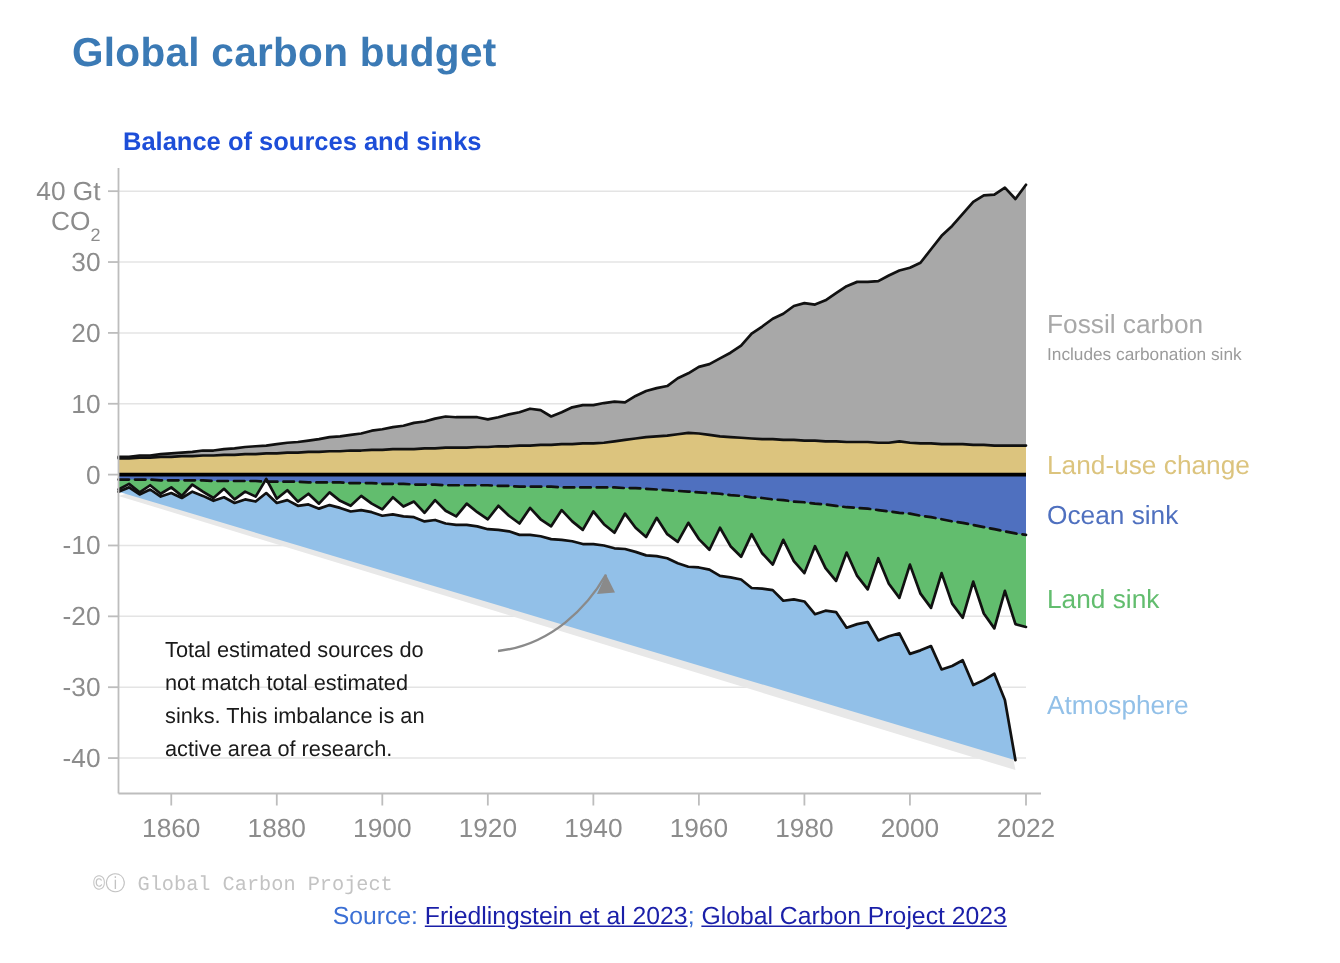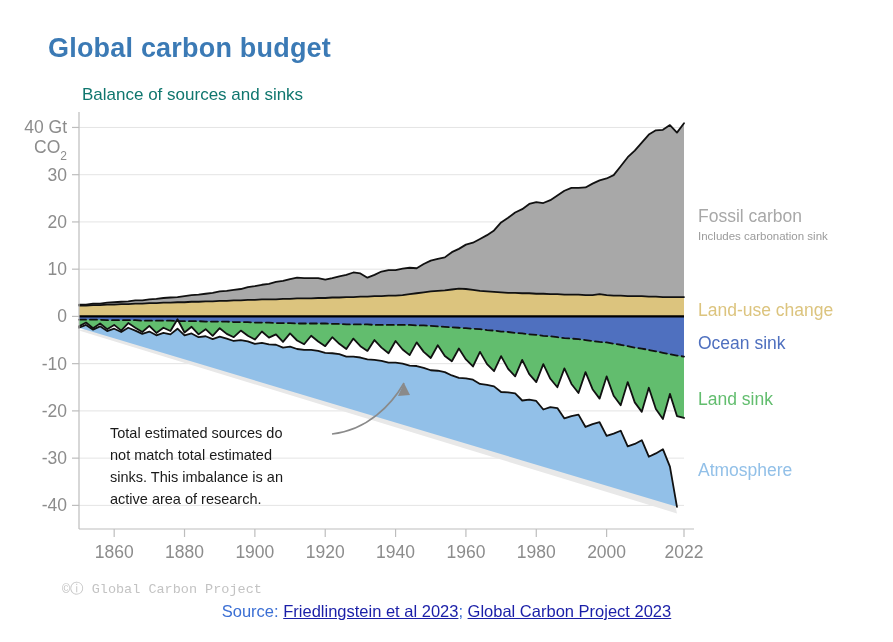--- a/index.html
+++ b/index.html
@@ -7,25 +7,24 @@
     width:893px;height:642px;
     background:#ffffff;
     font-family:"Liberation Sans", sans-serif;
     overflow:hidden;
     position:relative;
   }
   #page-title{
     position:absolute;left:48px;top:20px;
     font-size:27px;font-weight:bold;color:#3b7ab5;
     letter-spacing:.2px;
-    margin-top:13px;
   }
   #chart-subtitle{
     position:absolute;left:82px;top:85px;
-    font-size:17px;color:#0f766e;font-weight:normal;
+    font-size:17px;color:#1d4ed8;font-weight:bold;
   }
   #plot-wrap{
     position:absolute;left:0;top:0;width:736px;height:642px;
   }
   svg{display:block;}
 
   .axis-label{fill:#8c8c8c;font-size:17.5px;font-family:"Liberation Sans", sans-serif;}
   .xtick-label{fill:#8c8c8c;font-size:17.5px;font-family:"Liberation Sans", sans-serif;text-anchor:middle;}
   .gridline{stroke:#e4e4e4;stroke-width:1;}
   .axisline{stroke:#bdbdbd;stroke-width:1.2;}

